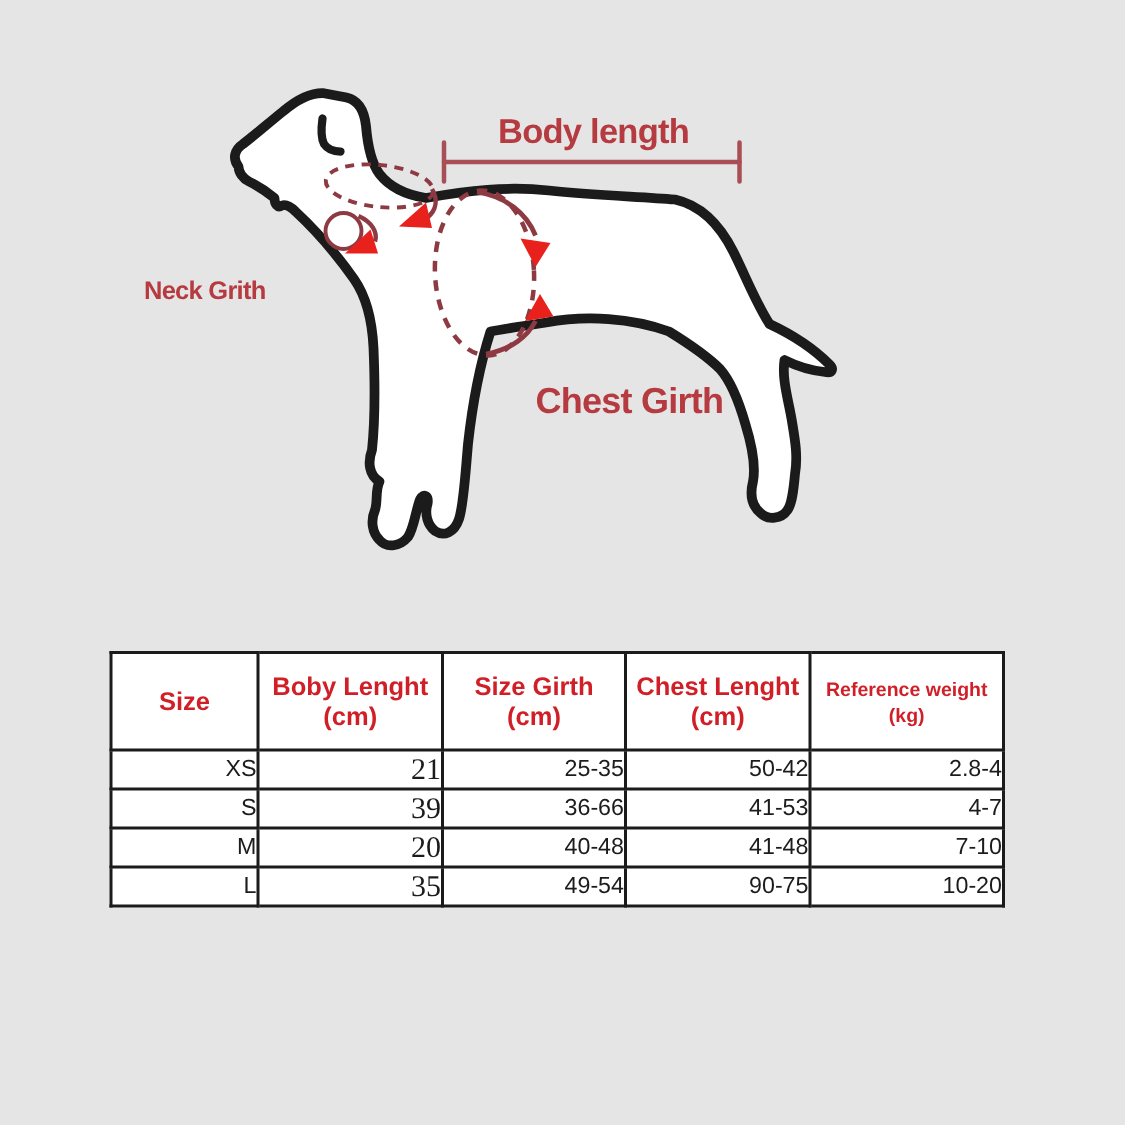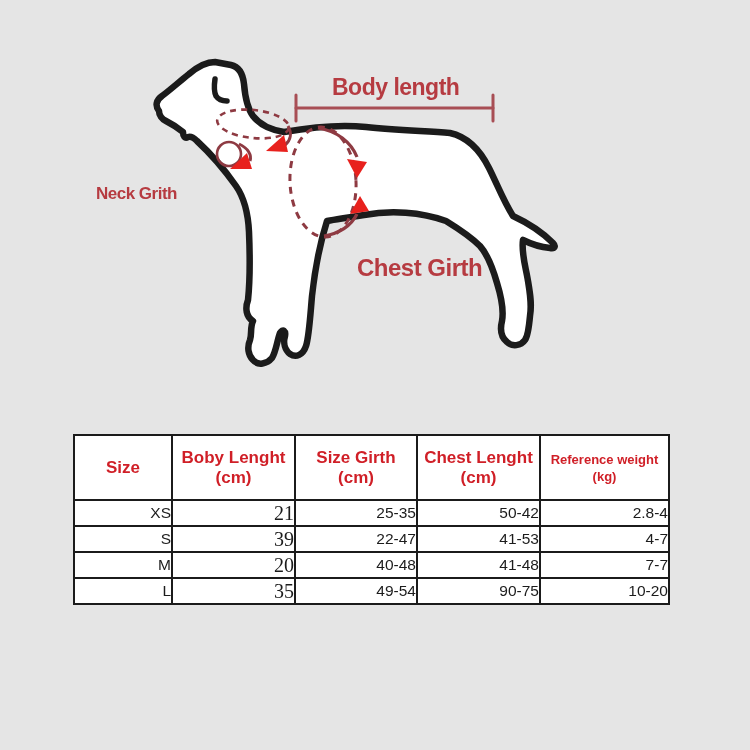--- a/index.html
+++ b/index.html
@@ -156,30 +156,30 @@
       <tr>
         <td>XS</td>
         <td class="serif">21</td>
         <td>25-35</td>
         <td>50-42</td>
         <td>2.8-4</td>
       </tr>
       <tr>
         <td>S</td>
         <td class="serif">39</td>
-        <td>22-47</td>
+        <td>36-66</td>
         <td>41-53</td>
         <td>4-7</td>
       </tr>
       <tr>
         <td>M</td>
         <td class="serif">20</td>
         <td>40-48</td>
         <td>41-48</td>
-        <td>7-7</td>
+        <td>7-10</td>
       </tr>
       <tr>
         <td>L</td>
         <td class="serif">35</td>
         <td>49-54</td>
         <td>90-75</td>
         <td>10-20</td>
       </tr>
     </tbody>
   </table>

